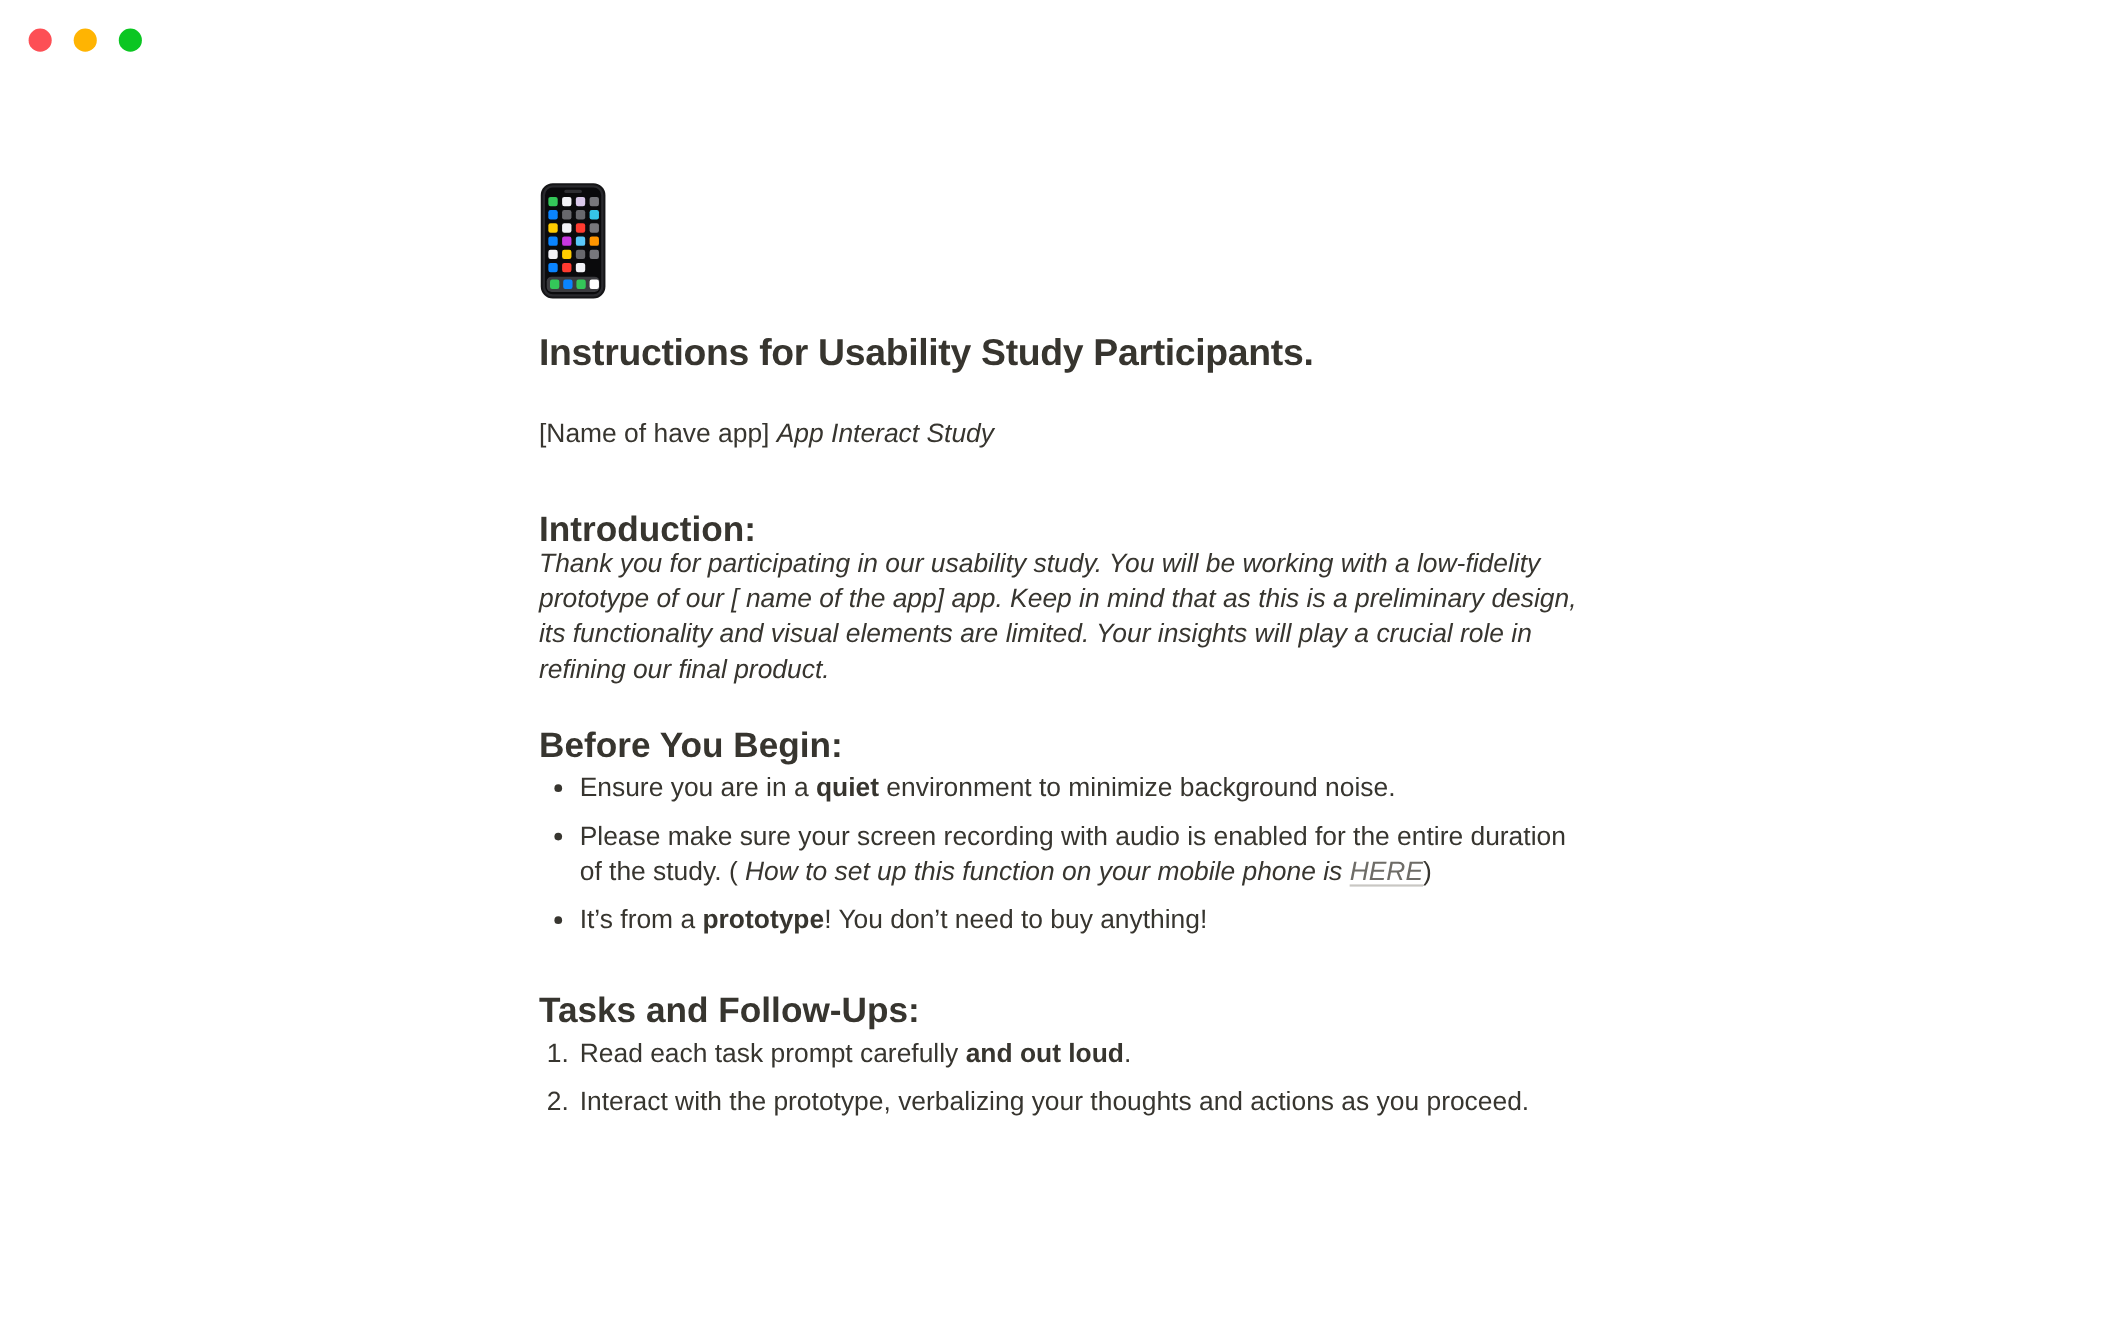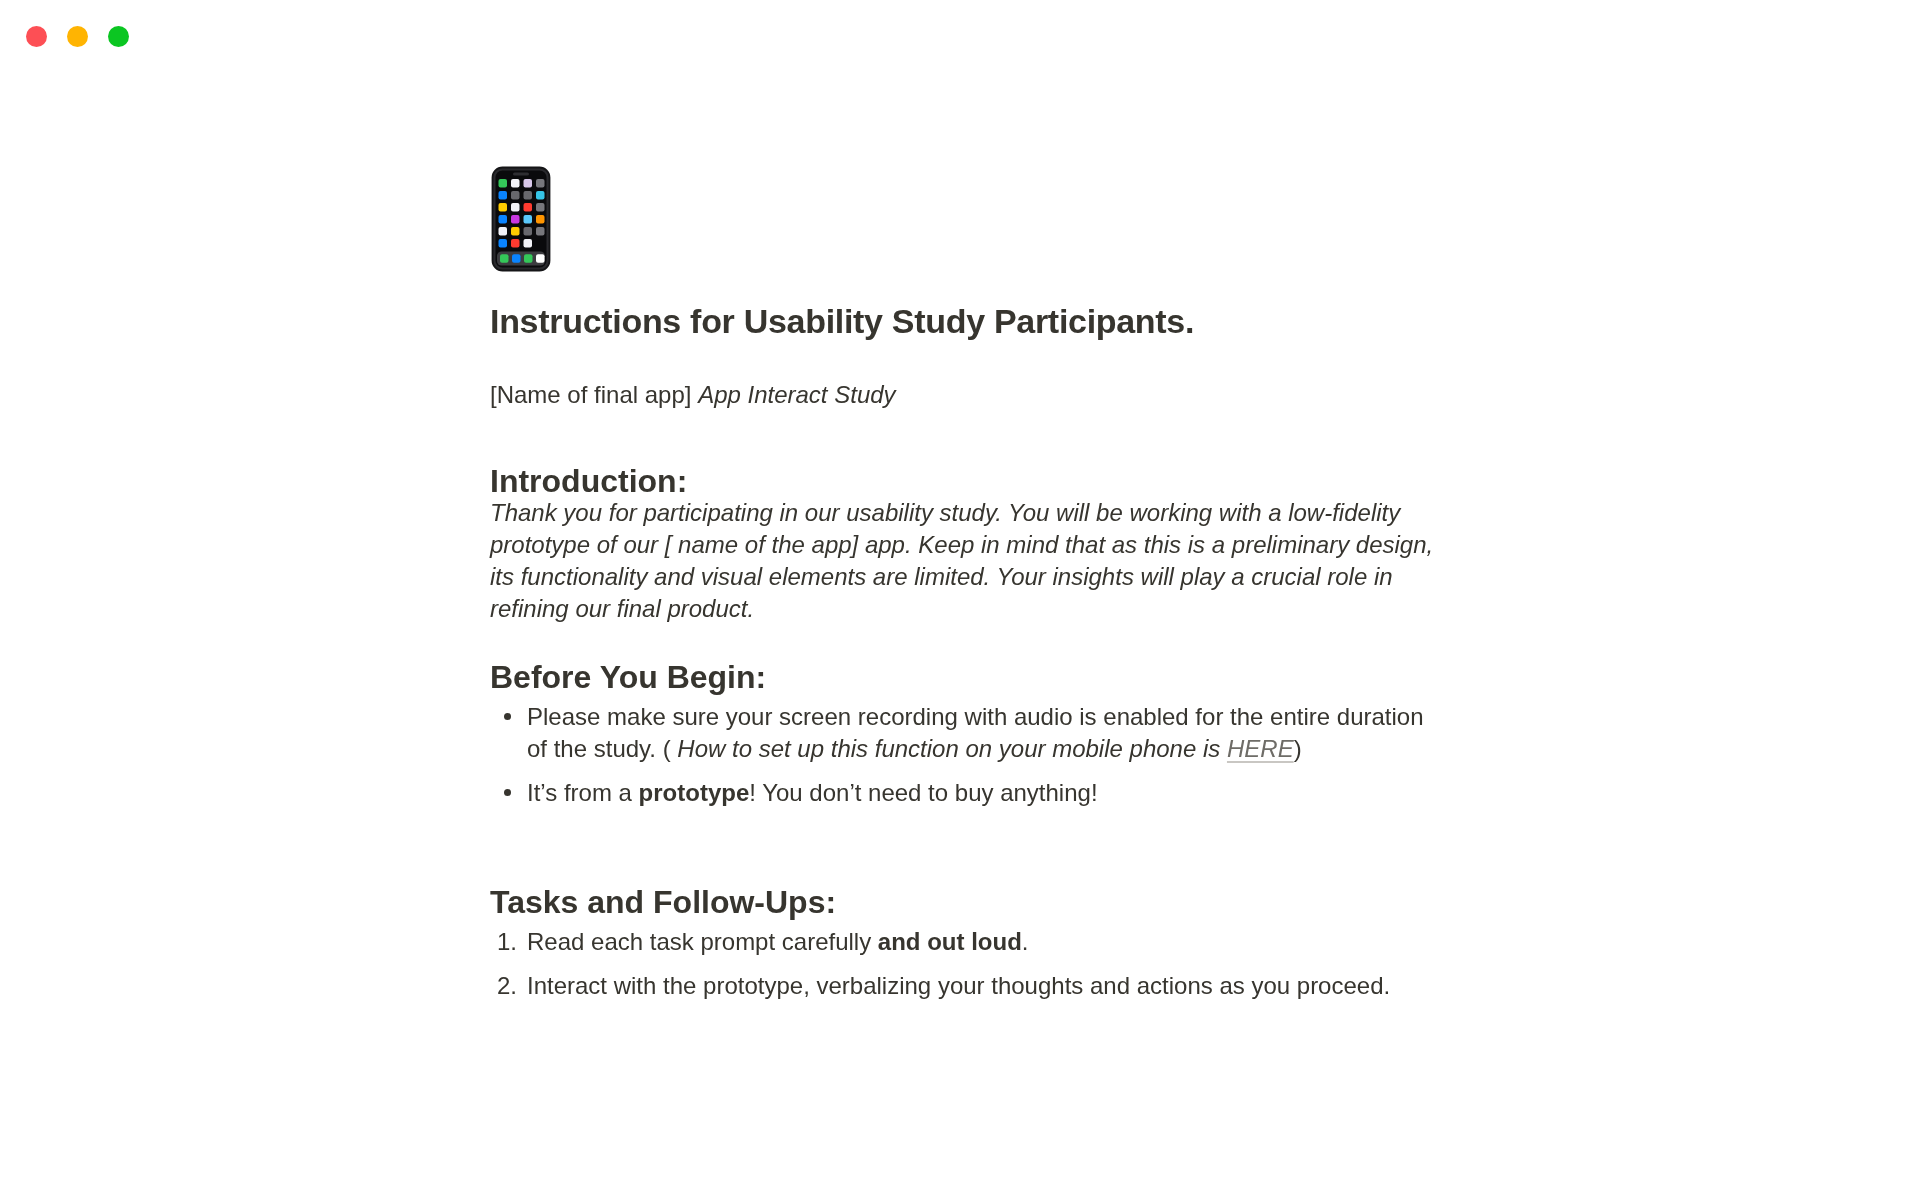--- a/index.html
+++ b/index.html
@@ -49,21 +49,21 @@
     font-size: 24px;
     line-height: 31px;
   }
   .sec-h {
     font-size: 32px;
     line-height: 32px;
     font-weight: 700;
   }
   .sec-h.intro  { margin-top: 55px; }
   .sec-h.before { margin-top: 36px; }
-  .sec-h.tasks  { margin-top: 77px; }
+  .sec-h.tasks  { margin-top: 49px; }
   .body-text {
     font-size: 24px;
     line-height: 32px;
     margin: 0;
     font-style: italic;
   }
   ul.doc-list, ol.doc-list {
     list-style: none;
     margin: 0;
     padding: 8px 0 0 0;
@@ -153,27 +153,28 @@
       <rect x="6" y="85.5" width="48" height="14" rx="4.5" fill="#3c3c40"></rect>
       <rect x="9" y="88.2" width="8.5" height="8.5" rx="2" fill="#34c759"></rect>
       <rect x="21" y="88.2" width="8.5" height="8.5" rx="2" fill="#0a84ff"></rect>
       <rect x="33" y="88.2" width="8.5" height="8.5" rx="2" fill="#34c759"></rect>
       <rect x="45" y="88.2" width="8.5" height="8.5" rx="2" fill="#ffffff"></rect>
     </svg>
   </div>
 
   <h1 class="page-title">Instructions for Usability Study Participants.</h1>
 
-  <div class="subtitle"><span>[Name of final app] </span><span class="i">App Interact Study</span></div>
+  <div class="subtitle"><span>[Name of have app] </span><span class="i">App Interact Study</span></div>
 
   <div class="sec-h intro">Introduction:</div>
   <p class="body-text"><span>Thank you for participating in our usability study. You will be working with a low-fidelity prototype of our [ name of the app] app. Keep in mind that as this is a preliminary design, its functionality and visual elements are limited. Your insights will play a crucial role in refining our final product.</span></p>
 
   <div class="sec-h before">Before You Begin:</div>
   <ul class="doc-list">
+    <li><span><span>Ensure you are in a </span><span class="b">quiet</span><span> environment to minimize background noise.</span></span></li>
     <li><span><span>Please make sure your screen recording with audio is enabled for the entire duration of the study. ( </span><span class="i">How to set up this function on your mobile phone is </span><span class="i lnk">HERE</span><span>)</span></span></li>
     <li><span><span>It’s from a </span><span class="b">prototype</span><span>! You don’t need to buy anything!</span></span></li>
   </ul>
 
   <div class="sec-h tasks">Tasks and Follow-Ups:</div>
   <ol class="doc-list">
     <li><span><span>Read each task prompt carefully </span><span class="b">and out loud</span><span>.</span></span></li>
     <li><span><span>Interact with the prototype, verbalizing your thoughts and actions as you proceed.</span></span></li>
 
   </ol>

